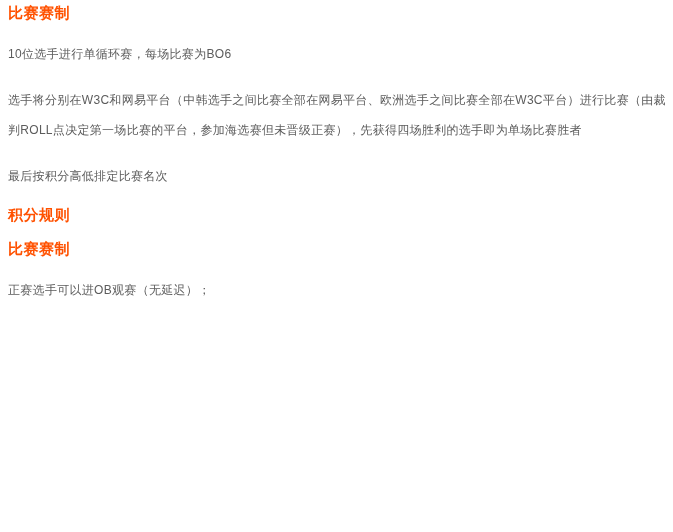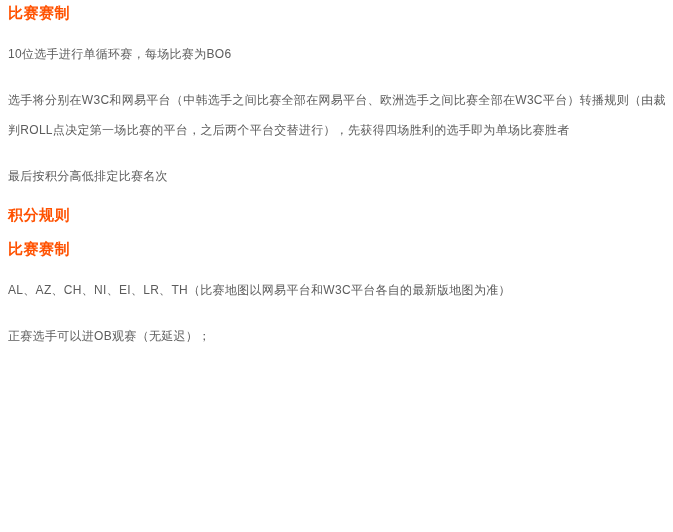--- a/index.html
+++ b/index.html
@@ -37,19 +37,18 @@
     letter-spacing: 0.3px;
     word-break: break-word;
   }
 </style>
 </head>
 <body>
 
 <div class="article">
   <h3 class="section-heading">比赛赛制</h3>
   <p class="rule-paragraph">10位选手进行单循环赛，每场比赛为BO6</p>
-  <p class="rule-paragraph">选手将分别在W3C和网易平台（中韩选手之间比赛全部在网易平台、欧洲选手之间比赛全部在W3C平台）转播规则（由裁判ROLL点决定第一场比赛的平台，之后两个平台交替进行），先获得四场胜利的选手即为单场比赛胜者</p>
+  <p class="rule-paragraph">选手将分别在W3C和网易平台（中韩选手之间比赛全部在网易平台、欧洲选手之间比赛全部在W3C平台）进行比赛（由裁判ROLL点决定第一场比赛的平台，参加海选赛但未晋级正赛），先获得四场胜利的选手即为单场比赛胜者</p>
   <p class="rule-paragraph">最后按积分高低排定比赛名次</p>
   <h3 class="section-heading">积分规则</h3>
   <h3 class="section-heading">比赛赛制</h3>
-  <p class="rule-paragraph">AL、AZ、CH、NI、EI、LR、TH（比赛地图以网易平台和W3C平台各自的最新版地图为准）</p>
   <p class="rule-paragraph">正赛选手可以进OB观赛（无延迟）；</p>
 </div>
 
 </body></html>

